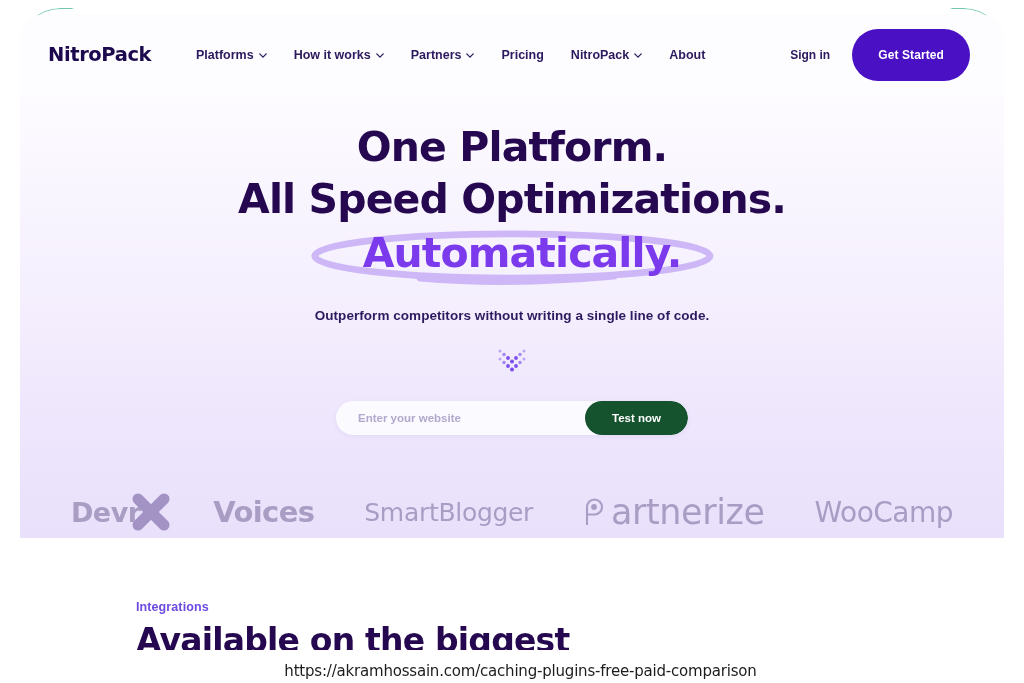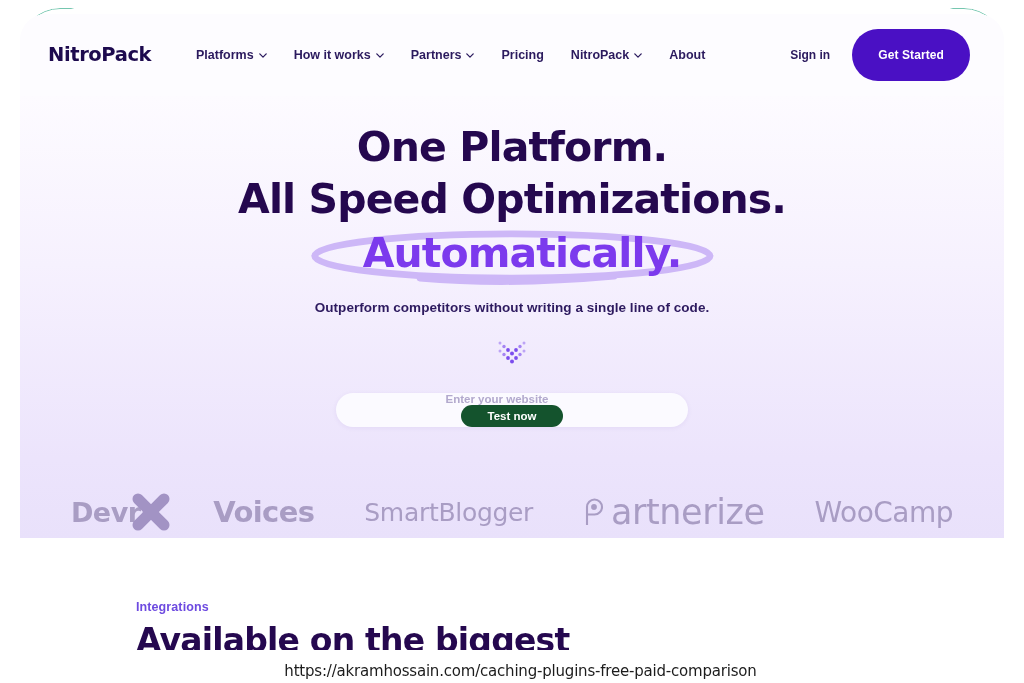--- a/index.html
+++ b/index.html
@@ -128,40 +128,39 @@
   }
   .auto-ellipse {
     position: absolute;
     left: 0; top: 4px;
     width: 100%; height: 50px;
     z-index: 1;
     overflow: visible;
   }
 
   .subhead {
-    margin-top: 17px;
+    margin-top: 25px;
     font-size: 13.5px;
     font-weight: 600;
     color: #2d1a5f;
     letter-spacing: .05px;
   }
 
   .chev-dots { margin-top: 25px; display: flex; justify-content: center; }
 
   
   .test-form {
     margin: 27px auto 0;
     width: 352px; height: 34px;
     background: #fbfaff;
     border-radius: 40px;
     display: flex; align-items: center;
     box-shadow: 0 1px 5px rgba(80,40,160,.07);
     overflow: hidden;
     position: relative;
-    flex-direction: column;
   }
   .test-input {
     flex: 1;
     border: none; outline: none; background: transparent;
     font-size: 11.5px; font-weight: 600;
     color: #5b4b86;
     padding-left: 22px;
     font-family: "Liberation Sans", sans-serif;
   }
   .test-input::placeholder { color: #b2a9cd; font-weight: 600; }

